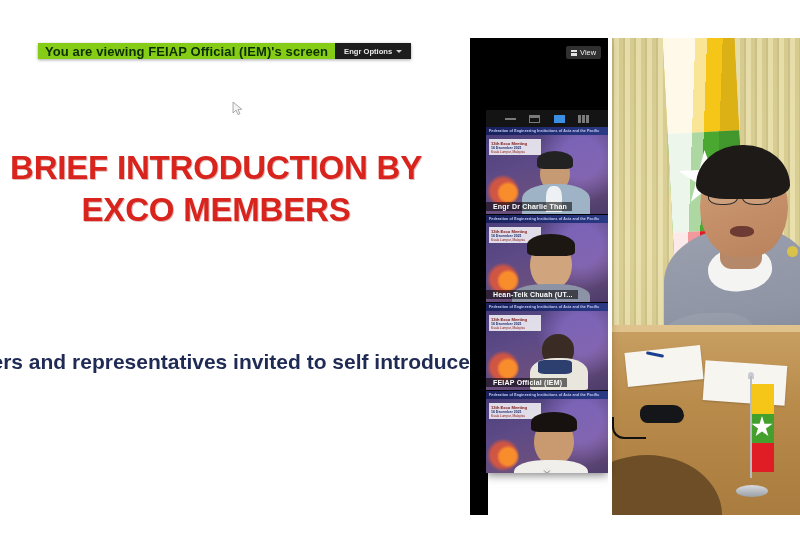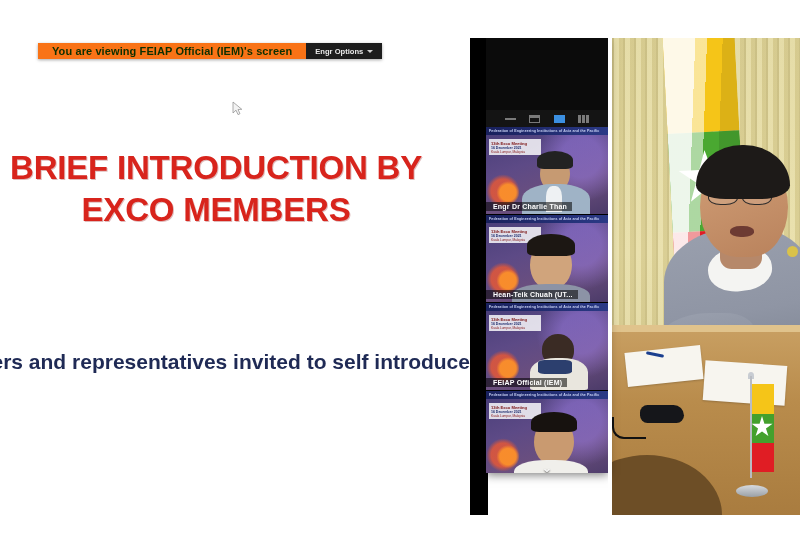--- a/index.html
+++ b/index.html
@@ -8,22 +8,22 @@
 
   #stage { position:relative; width:800px; height:550px; background:#ffffff; }
 
   
   .slide-area { position:absolute; left:0; top:35px; width:470px; height:480px;
     background:#ffffff; overflow:hidden; }
 
   .share-banner { position:absolute; left:38px; top:43px; height:16px;
     display:flex; align-items:stretch; z-index:30;
     box-shadow:0 1px 3px rgba(0,0,0,.35); }
-  .share-banner .msg { background:#f97316; color:#0d2f00; font-size:11px;
-    font-weight:bold; letter-spacing:.1px; padding:0 14px;
+  .share-banner .msg { background:#84cc16; color:#0d2f00; font-size:13px;
+    font-weight:bold; letter-spacing:.1px; padding:0 7px;
     display:flex; align-items:center; white-space:nowrap; }
   .share-banner .viewopts { background:#1d1d1d; color:#e9e9e9; font-size:7.6px;
     font-weight:bold; padding:0 9px; display:flex; align-items:center; gap:4px;
     white-space:nowrap; }
   .caret { width:0;height:0;border-left:3px solid transparent;
     border-right:3px solid transparent;border-top:3.5px solid #cfcfcf; }
 
   .slide-title { position:absolute; left:-38px; top:112px; width:508px;
     text-align:center; color:#d8241c; font-weight:bold; font-size:33px;
     line-height:1.28; letter-spacing:-.2px;
@@ -201,20 +201,31 @@
     <div class="viewopts">
       <span>Engr Options</span>
       <span class="caret"></span>
     </div>
   </div>
 
   <div class="left-black"></div>
 
   <div class="zoompanel">
 
+    <div class="zp-top">
+      <div class="view-btn">
+        <span class="view-grid">
+          <i></i>
+            <i></i>
+            <i></i>
+            <i></i>
+        </span>
+        <span>View</span>
+      </div>
+    </div>
 
     <div class="zp-bar">
       <span class="lay dash"></span>
       <span class="lay single"></span>
       <span class="lay split"></span>
       <span class="lay grid9">
         <i></i>
           <i></i>
           <i></i>
           <i></i>

